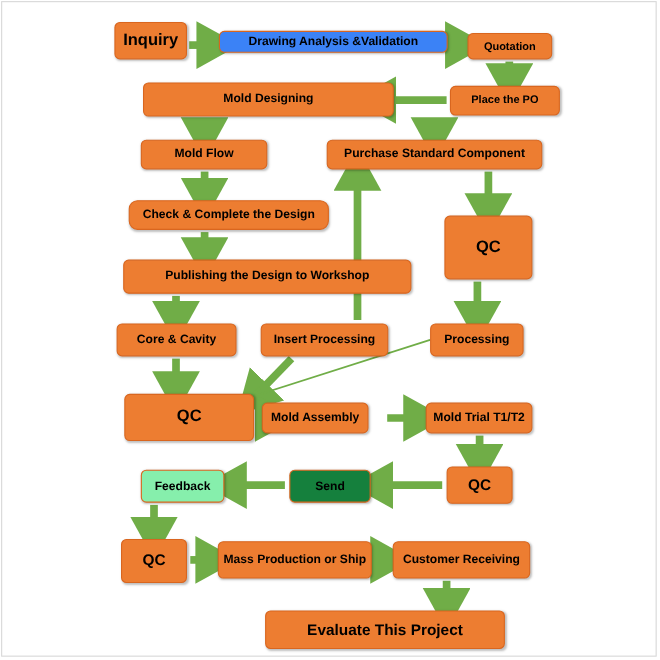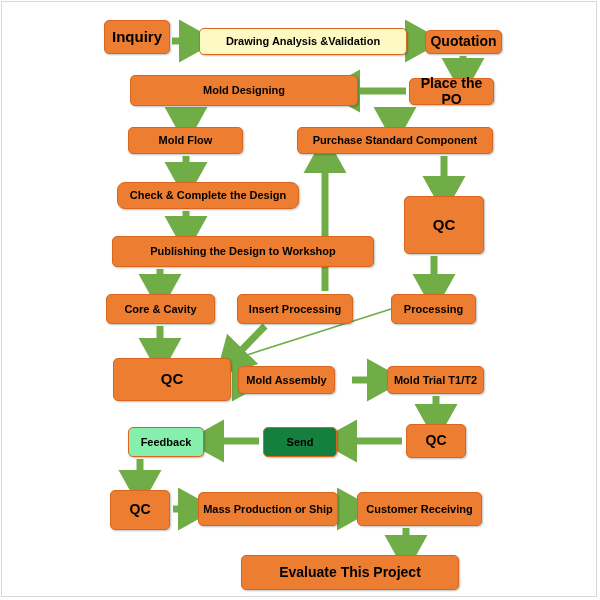--- a/index.html
+++ b/index.html
@@ -34,21 +34,21 @@
     color: #000000;
     font-weight: bold;
     display: flex;
     align-items: center;
     justify-content: center;
     text-align: center;
     line-height: 1.1;
     padding: 2px 4px;
     box-shadow: 1px 1px 2px rgba(0,0,0,0.25);
   }
-  .node.small { font-size: 14px; }
+  .node.small { font-size: 10px; }
   .node.medium { font-size: 11px; }
   .node.big { font-size: 14px; }
   .node.huge { font-size: 15px; }
   svg.arrows {
     position: absolute;
     left: 0;
     top: 0;
     width: 600px;
     height: 600px;
     pointer-events: none;
@@ -116,24 +116,24 @@
       <line x1="341" y1="509" x2="352" y2="509"></line>
 
       <line x1="406" y1="528" x2="406" y2="550"></line>
     </g>
 
     <path d="M391,309 L228,361" stroke="#70ad47" stroke-width="1.6" fill="none" marker-end="url(#ah-open)"></path>
   </svg>
 
   <div id="nodes">
       <div class="node huge" style="left: 104px; top: 20px; width: 66px; height: 34px; background: rgb(237, 125, 49); border-color: rgb(217, 102, 31);">Inquiry</div>
-      <div class="node medium" style="left: 199px; top: 28px; width: 208px; height: 27px; background: #fef9c3; border-color: rgb(217, 102, 31);">Drawing Analysis &amp;Validation</div>
+      <div class="node medium" style="left: 199px; top: 28px; width: 208px; height: 20px; background: #3b82f6; border-color: rgb(217, 102, 31);">Drawing Analysis &amp;Validation</div>
       <div class="node small" style="left: 425px; top: 30px; width: 77px; height: 24px; background: rgb(237, 125, 49); border-color: rgb(217, 102, 31);">Quotation</div>
       <div class="node medium" style="left: 130px; top: 75px; width: 228px; height: 31px; background: rgb(237, 125, 49); border-color: rgb(217, 102, 31);">Mold Designing</div>
-      <div class="node small" style="left: 409px; top: 78px; width: 85px; height: 27px; background: rgb(237, 125, 49); border-color: rgb(217, 102, 31);">Place the PO</div>
+      <div class="node small" style="left: 409px; top: 78px; width: 100px; height: 27px; background: rgb(237, 125, 49); border-color: rgb(217, 102, 31);">Place the PO</div>
       <div class="node medium" style="left: 128px; top: 127px; width: 115px; height: 27px; background: rgb(237, 125, 49); border-color: rgb(217, 102, 31);">Mold Flow</div>
       <div class="node medium" style="left: 297px; top: 127px; width: 196px; height: 27px; background: rgb(237, 125, 49); border-color: rgb(217, 102, 31);">Purchase Standard Component</div>
       <div class="node medium" style="left: 117px; top: 182px; width: 182px; height: 27px; background: rgb(237, 125, 49); border-color: rgb(217, 102, 31); border-radius: 8px;">Check &amp; Complete the Design</div>
       <div class="node huge" style="left: 404px; top: 196px; width: 80px; height: 58px; background: rgb(237, 125, 49); border-color: rgb(217, 102, 31);">QC</div>
       <div class="node medium" style="left: 112px; top: 236px; width: 262px; height: 31px; background: rgb(237, 125, 49); border-color: rgb(217, 102, 31);">Publishing the Design to Workshop</div>
       <div class="node medium" style="left: 106px; top: 294px; width: 109px; height: 30px; background: rgb(237, 125, 49); border-color: rgb(217, 102, 31);">Core &amp; Cavity</div>
       <div class="node medium" style="left: 237px; top: 294px; width: 116px; height: 30px; background: rgb(237, 125, 49); border-color: rgb(217, 102, 31);">Insert Processing</div>
       <div class="node medium" style="left: 391px; top: 294px; width: 85px; height: 30px; background: rgb(237, 125, 49); border-color: rgb(217, 102, 31);">Processing</div>
       <div class="node huge" style="left: 113px; top: 358px; width: 118px; height: 43px; background: rgb(237, 125, 49); border-color: rgb(217, 102, 31);">QC</div>
       <div class="node medium" style="left: 238px; top: 366px; width: 97px; height: 28px; background: rgb(237, 125, 49); border-color: rgb(217, 102, 31);">Mold Assembly</div>

